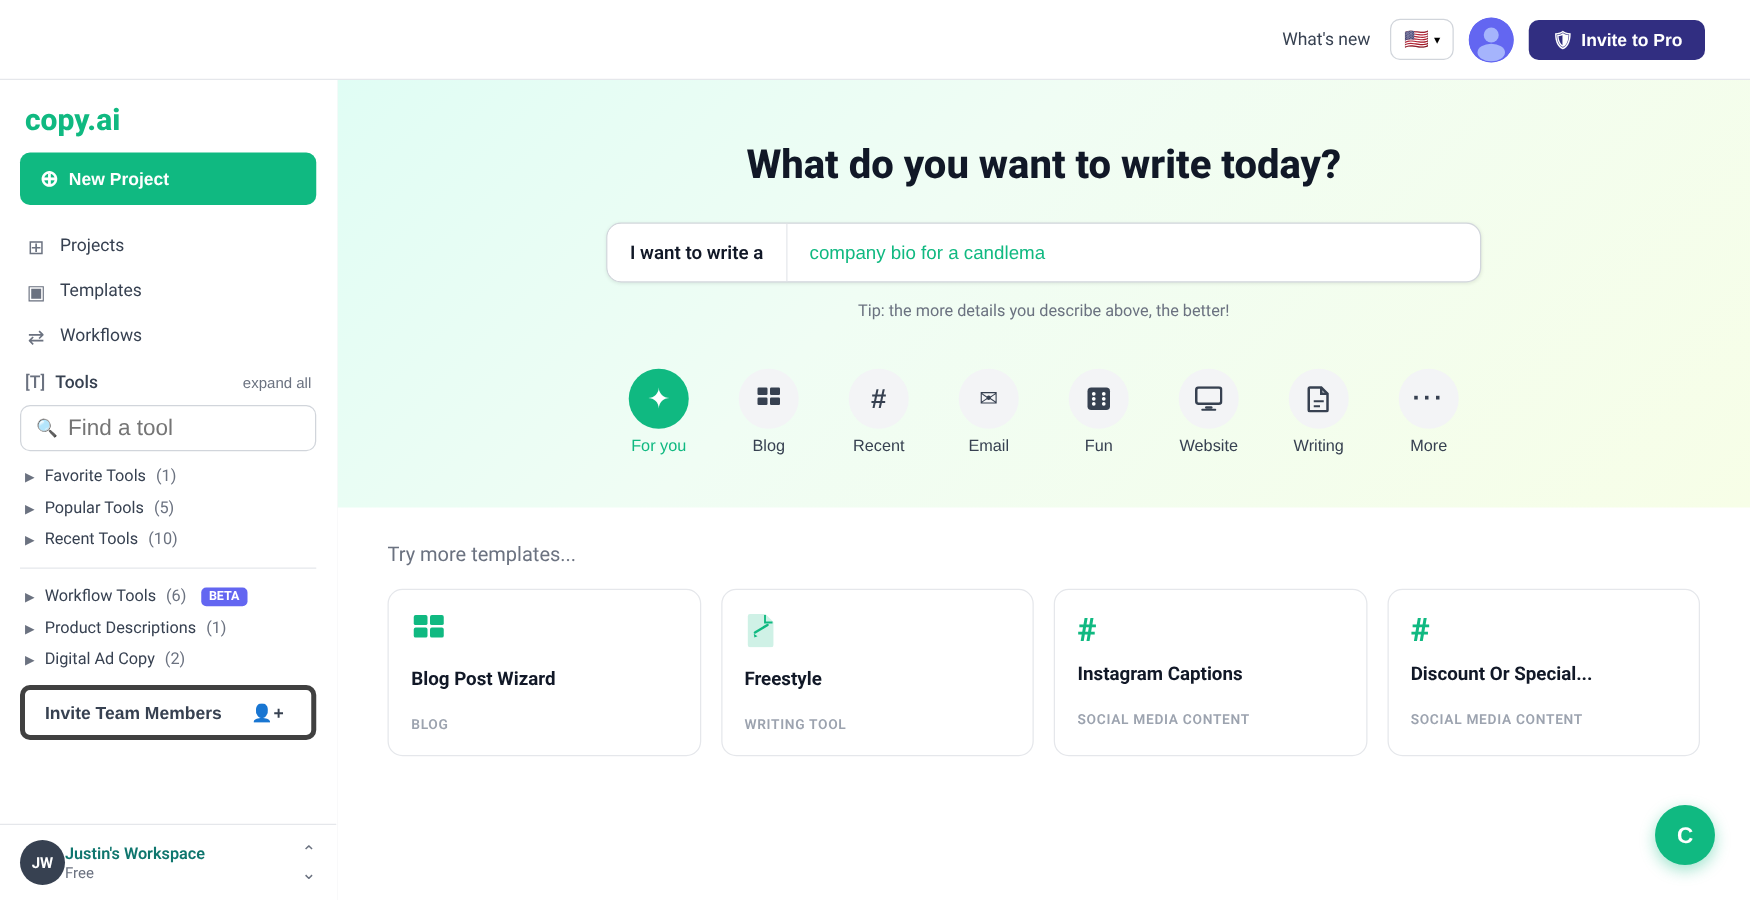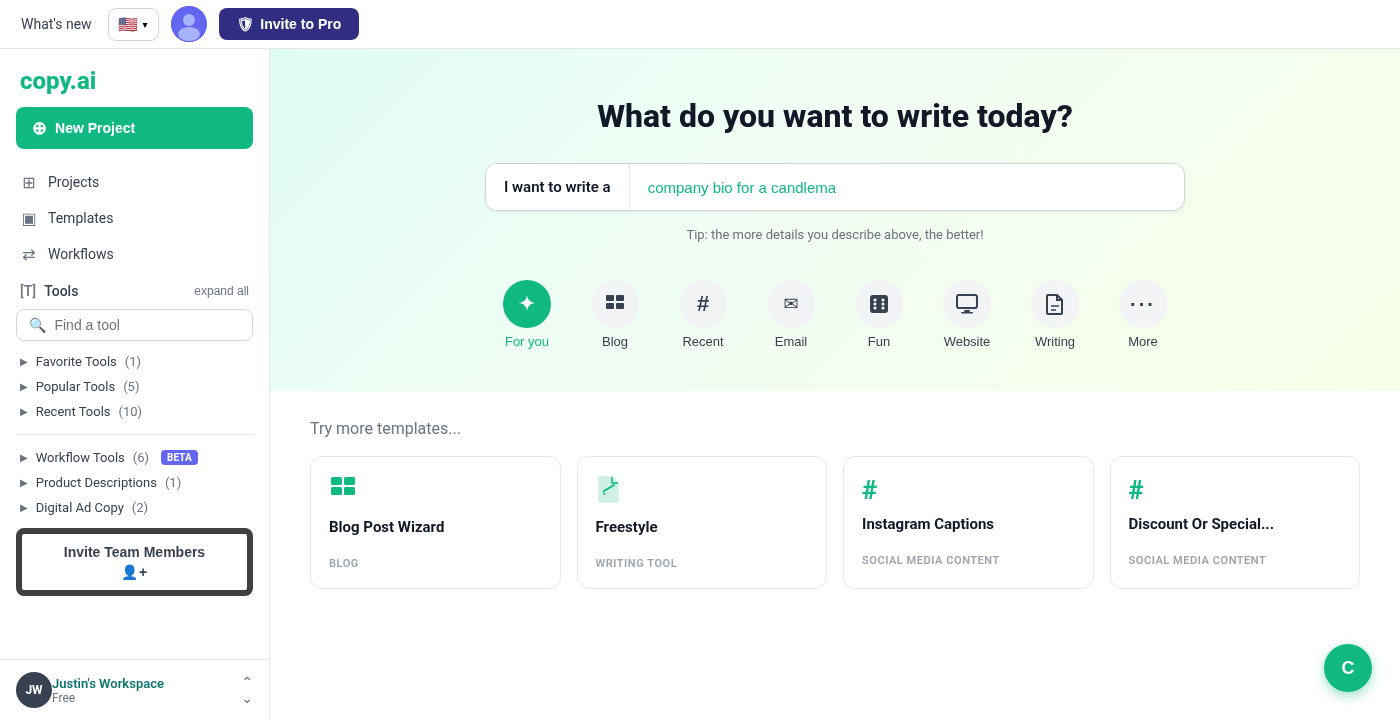--- a/index.html
+++ b/index.html
@@ -1,21 +1,21 @@
 <!DOCTYPE html>
 <html><head>
   <meta charset="utf-8">
   <style>
     * { box-sizing: border-box; margin: 0; padding: 0; }
     body { font-family: -apple-system, BlinkMacSystemFont, 'Segoe UI', Roboto, sans-serif; background: #fff; display: flex; flex-direction: column; height: 720px; width: 1400px; overflow: hidden; }
 
     
     .header {
-      display: flex; align-items: center; 
-      padding: 0 21px; height: 49px; border-bottom: 1px solid #e5e7eb;
+      display: flex; align-items: center; justify-content: flex-end;
+      padding: 0 36px; height: 64px; border-bottom: 1px solid #e5e7eb;
       background: #fff; flex-shrink: 0;
     }
     .header-whats-new { font-size: 14px; color: #374151; margin-right: 16px; cursor: pointer; }
     .header-lang { display: flex; align-items: center; gap: 4px; border: 1px solid #d1d5db; border-radius: 8px; padding: 6px 10px; cursor: pointer; margin-right: 12px; font-size: 14px; }
     .header-avatar { width: 36px; height: 36px; border-radius: 50%; background: #6366f1; overflow: hidden; margin-right: 12px; display: flex; align-items: center; justify-content: center; }
     .upgrade-btn {
       background: #312e81; color: #fff; border: none; border-radius: 8px;
       padding: 8px 18px; font-size: 14px; font-weight: 600; cursor: pointer;
       display: flex; align-items: center; gap: 6px;
     }
@@ -46,41 +46,41 @@
       display: flex; align-items: center; justify-content: space-between;
       padding: 8px 20px 4px; margin-top: 4px;
     }
     .tools-header-left { display: flex; align-items: center; gap: 8px; font-size: 14px; color: #374151; font-weight: 500; }
     .expand-all-btn { font-size: 12px; color: #6b7280; background: none; border: none; cursor: pointer; }
 
     .search-box {
       margin: 6px 16px 8px; display: flex; align-items: center; gap: 8px;
       border: 1px solid #d1d5db; border-radius: 8px; padding: 7px 12px;
     }
-    .search-box input { border: none; outline: none; font-size: 14px; color: #374151; flex: 1; background: transparent; }
+    .search-box input { border: none; outline: none; font-size: 18px; color: #374151; flex: 1; background: transparent; }
     .search-icon { color: #9ca3af; font-size: 14px; }
 
     .tool-category {
       display: flex; align-items: center; gap: 8px; padding: 5px 20px;
       font-size: 13px; color: #374151; cursor: pointer;
     }
     .tool-category .chevron { font-size: 10px; color: #6b7280; }
     .tool-category-count { color: #6b7280; }
 
     .sidebar-divider { border: none; border-top: 1px solid #e5e7eb; margin: 10px 16px; }
 
     .beta-badge {
       background: #6366f1; color: #fff; font-size: 10px; font-weight: 700;
       padding: 2px 6px; border-radius: 4px; margin-left: 4px;
     }
 
     .invite-btn {
-      margin: 8px 16px; border: 6px solid #404040; border-radius: 8px;
+      margin: 8px 16px; border: 4px solid #404040; border-radius: 8px;
       padding: 10px 16px; font-size: 14px; font-weight: 600; color: #374151;
-      background: #fff; cursor: pointer; display: flex; align-items: center; gap: 4px; flex-direction: column;
+      background: #fff; cursor: pointer; display: flex; align-items: center; gap: 24px;
     }
 
     .workspace-footer {
       margin-top: auto; padding: 12px 16px; border-top: 1px solid #e5e7eb;
       display: flex; align-items: center; cursor: pointer;
     }
     .workspace-avatar {
       width: 36px; height: 36px; border-radius: 50%; background: #374151;
       display: flex; align-items: center; justify-content: center;
       color: #fff; font-size: 12px; font-weight: 700; flex-shrink: 0;

